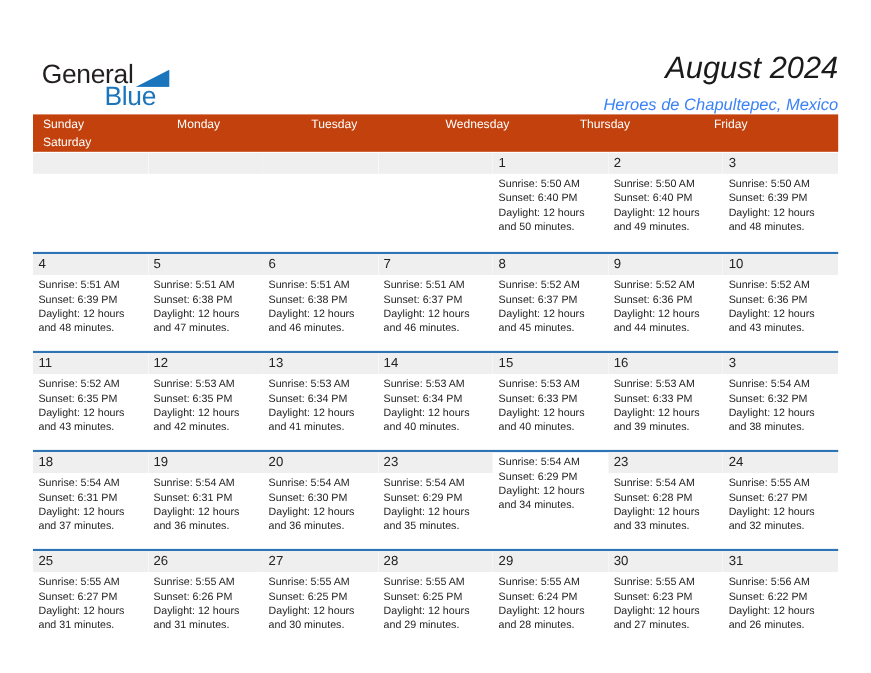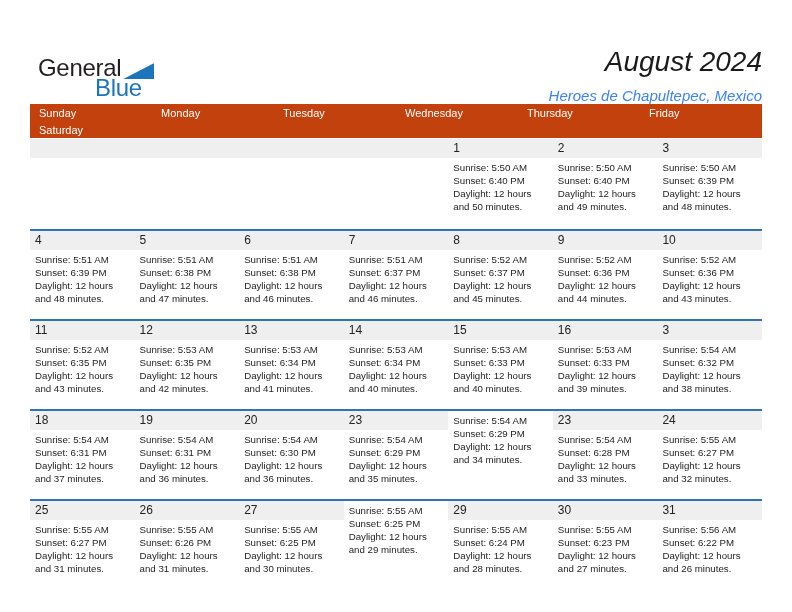--- a/index.html
+++ b/index.html
@@ -346,20 +346,21 @@
           <div class="cell">
             <div class="day-band">27</div>
             <div class="cell-lines">
               <div class="detail-line">Sunrise: 5:55 AM</div>
               <div class="detail-line">Sunset: 6:25 PM</div>
               <div class="detail-line">Daylight: 12 hours</div>
               <div class="detail-line">and 30 minutes.</div>
             </div>
           </div>
           <div class="cell">
+            <div class="day-band">28</div>
             <div class="cell-lines">
               <div class="detail-line">Sunrise: 5:55 AM</div>
               <div class="detail-line">Sunset: 6:25 PM</div>
               <div class="detail-line">Daylight: 12 hours</div>
               <div class="detail-line">and 29 minutes.</div>
             </div>
           </div>
           <div class="cell">
             <div class="day-band">29</div>
             <div class="cell-lines">

